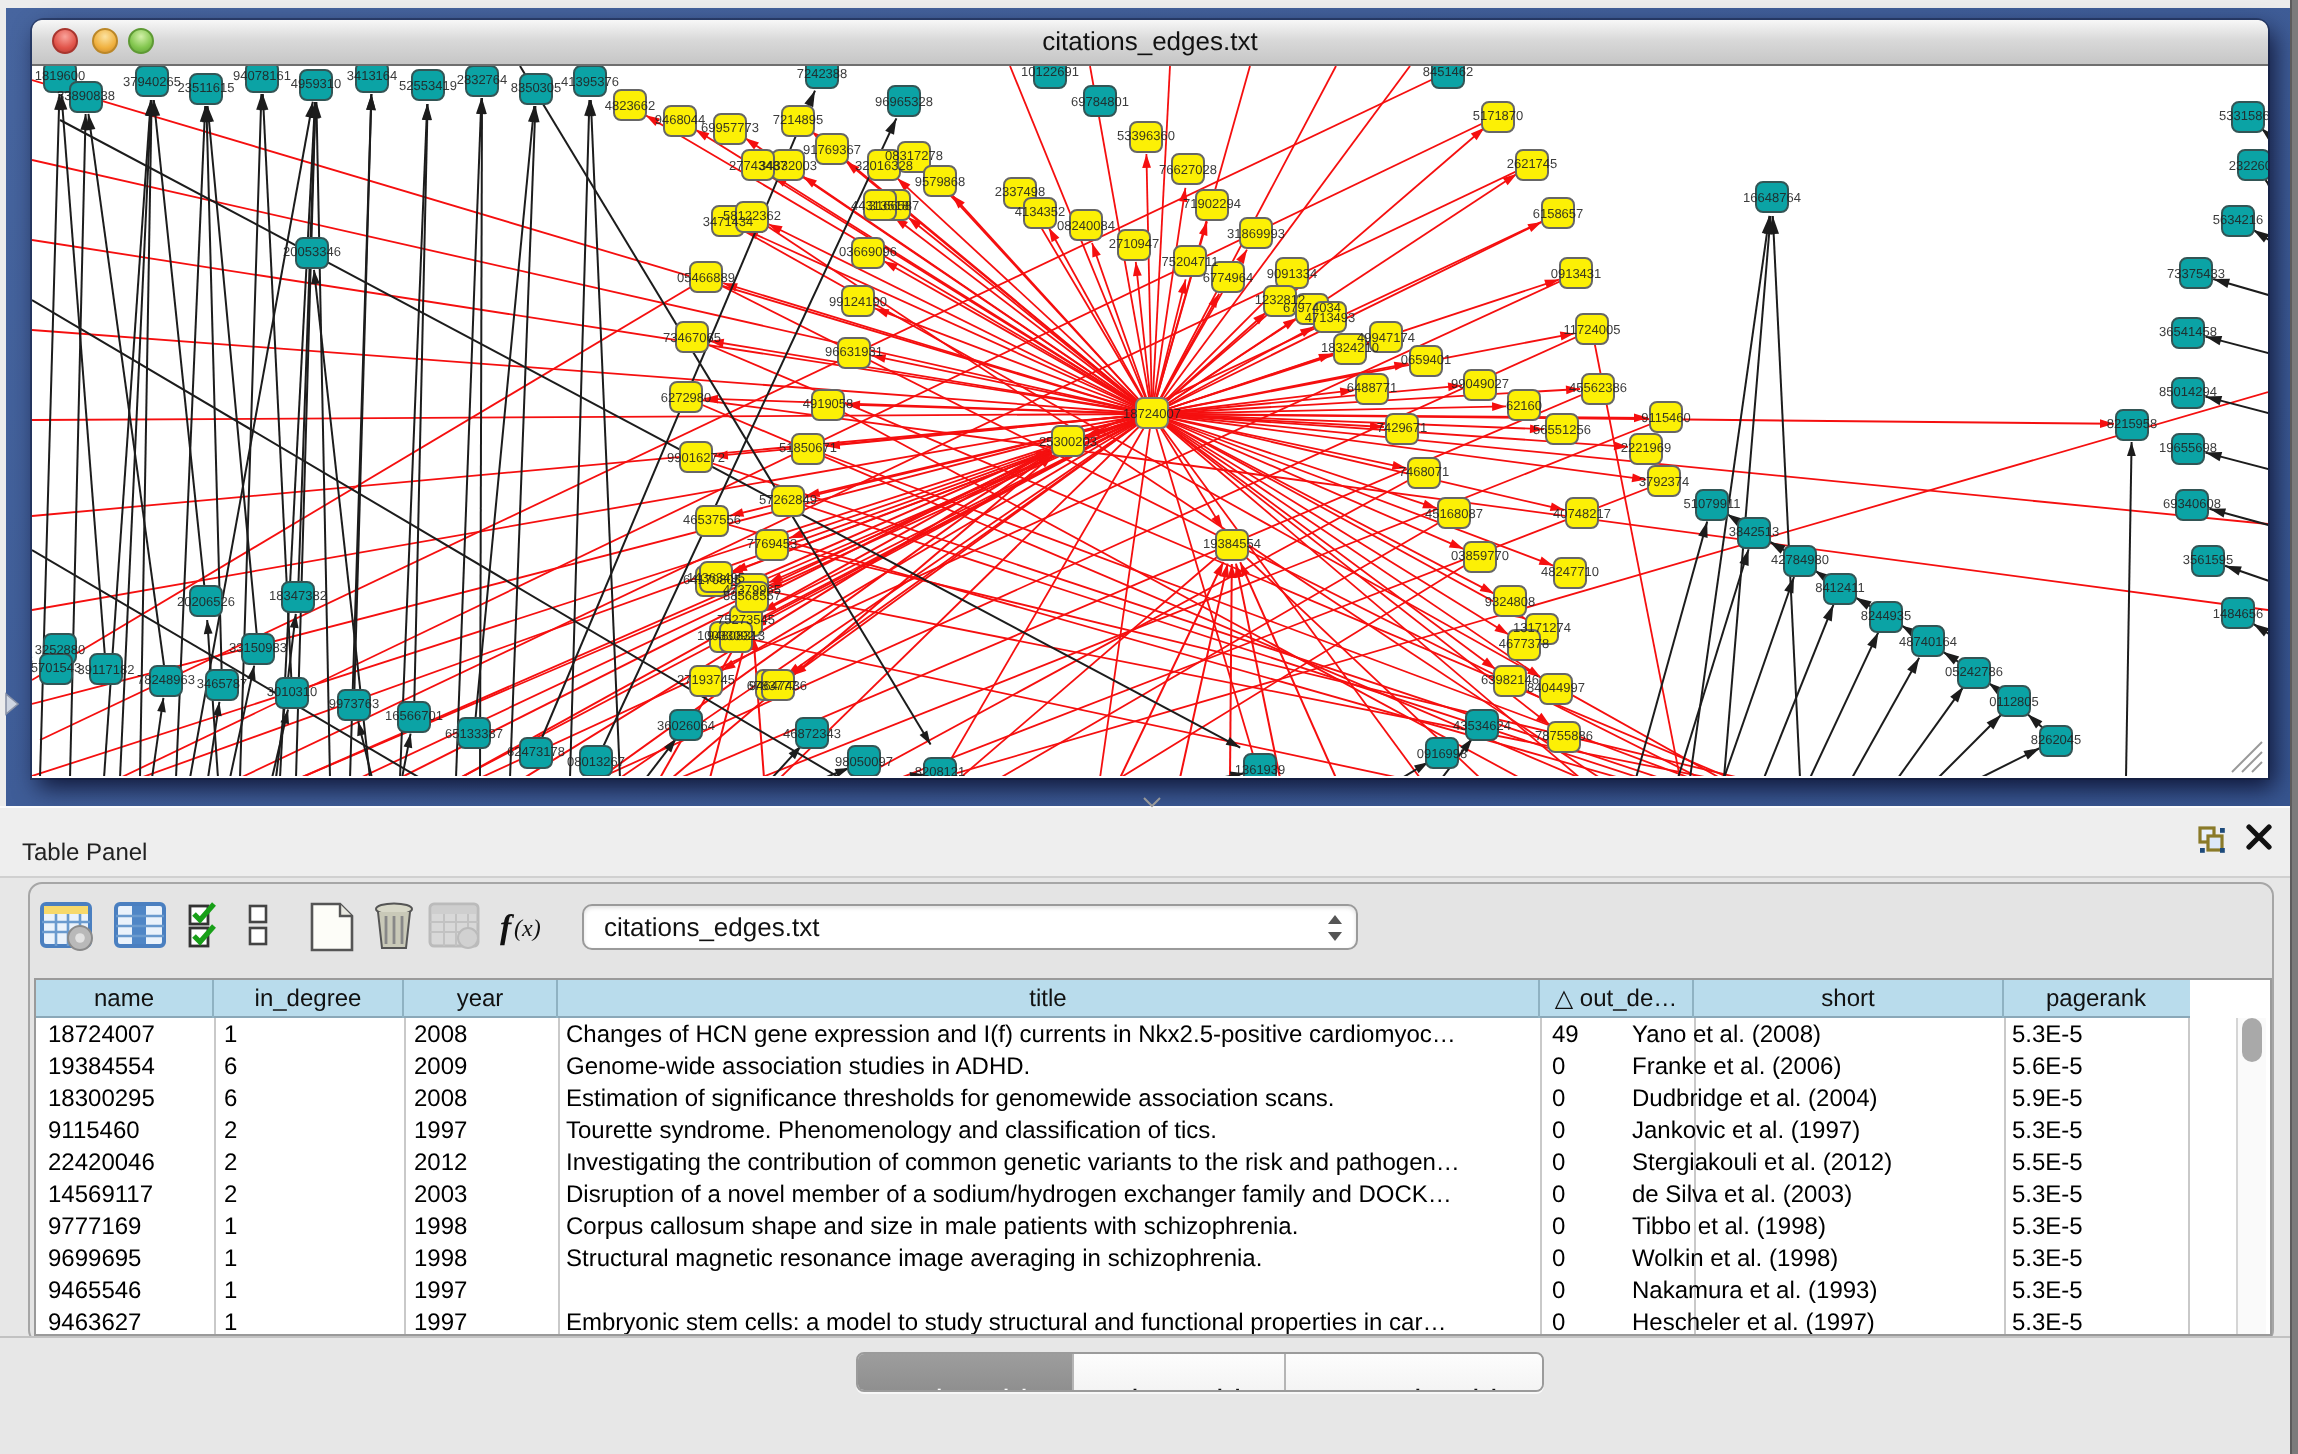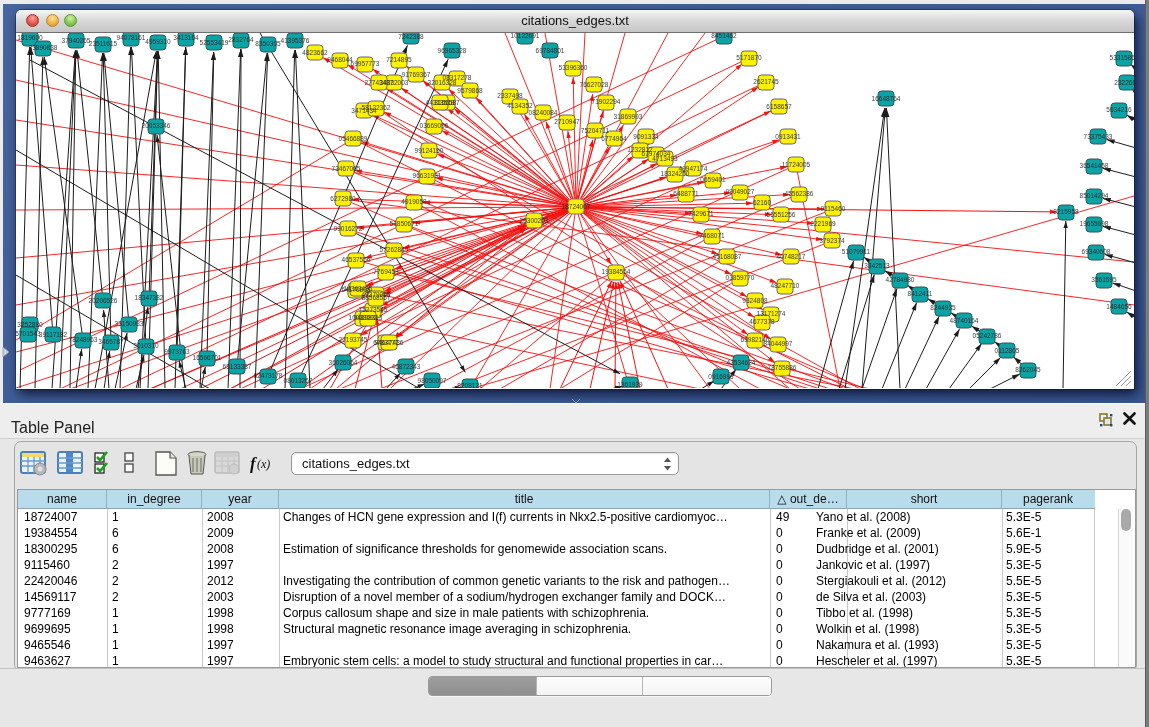--- a/index.html
+++ b/index.html
@@ -13,21 +13,21 @@
 .tbar .title{position:absolute;left:0;right:0;top:3px;text-align:center;
  font-size:13px;color:#111}
 .tl{position:absolute;top:4px;width:13px;height:13px;border-radius:50%}
 .tl.r{left:10px;background:radial-gradient(circle at 50% 30%,#f9a29a,#e1544a 60%,#b33a32);border:1px solid #a8352e}
 .tl.y{left:30px;background:radial-gradient(circle at 50% 30%,#fbe2a0,#f0b13f 60%,#c8862c);border:1px solid #bb8728}
 .tl.g{left:48px;background:radial-gradient(circle at 50% 30%,#d2f0a8,#82c64e 60%,#5f9d38);border:1px solid #5e9a34}
 .canvas{position:relative;width:1118px;height:355px;background:#fff;overflow:hidden}
 .tp{position:absolute;left:0;top:403px;width:1146px;height:324px;background:#e7e7e7}
 .tph{position:absolute;left:0;top:0;width:100%;height:36px;background:#eeeeee;
  border-top:1px solid #fbfbfb;border-bottom:1px solid #d0d0d0}
-.tph .t{position:absolute;left:11px;top:15px;font-size:16px;color:#222}
+.tph .t{position:absolute;left:11px;top:15px;font-size:12px;color:#222}
 .inner{position:absolute;left:14px;top:38px;width:1123px;height:231px;
  background:#e4e4e4;border:1px solid #a6a6a6;border-radius:7px}
 .combo{position:absolute;left:276px;top:10px;width:388px;height:23px;background:#fff;
  border:1px solid #9a9a9a;border-radius:5px;font-size:13px;color:#111;
  line-height:21px;padding-left:10px;box-shadow:inset 0 1px 2px rgba(0,0,0,.12)}
 .table{position:absolute;left:2px;top:47px;width:1119px;height:179px;background:#fff;
  border:1px solid #9a9a9a;overflow:hidden}
 .thead{position:absolute;left:0;top:0;width:1077px;height:19px;background:#b9dcec;
  border-bottom:1px solid #8aa8b8}
 .th{position:absolute;top:0;height:19px;font-size:12px;color:#111;text-align:center;
@@ -857,37 +857,39 @@
             <div class="c2">2008</div>
             <div class="c3">Changes of HCN gene expression and I(f) currents in Nkx2.5-positive cardiomyoc…</div>
             <div class="c4">49</div>
             <div class="c5">Yano et al. (2008)</div>
             <div class="c6">5.3E-5</div>
           </div>
 <div class="tr">
             <div class="c0">19384554</div>
             <div class="c1">6</div>
             <div class="c2">2009</div>
+            <div class="c3">Genome-wide association studies in ADHD.</div>
             <div class="c4">0</div>
-            <div class="c5">Franke et al. (2009)</div>
-            <div class="c6">5.6E-1</div>
+            <div class="c5">Franke et al. (2006)</div>
+            <div class="c6">5.6E-5</div>
           </div>
 <div class="tr">
             <div class="c0">18300295</div>
             <div class="c1">6</div>
             <div class="c2">2008</div>
             <div class="c3">Estimation of significance thresholds for genomewide association scans.</div>
             <div class="c4">0</div>
-            <div class="c5">Dudbridge et al. (2001)</div>
+            <div class="c5">Dudbridge et al. (2004)</div>
             <div class="c6">5.9E-5</div>
           </div>
 <div class="tr">
             <div class="c0">9115460</div>
             <div class="c1">2</div>
             <div class="c2">1997</div>
+            <div class="c3">Tourette syndrome. Phenomenology and classification of tics.</div>
             <div class="c4">0</div>
             <div class="c5">Jankovic et al. (1997)</div>
             <div class="c6">5.3E-5</div>
           </div>
 <div class="tr">
             <div class="c0">22420046</div>
             <div class="c1">2</div>
             <div class="c2">2012</div>
             <div class="c3">Investigating the contribution of common genetic variants to the risk and pathogen…</div>
             <div class="c4">0</div>

